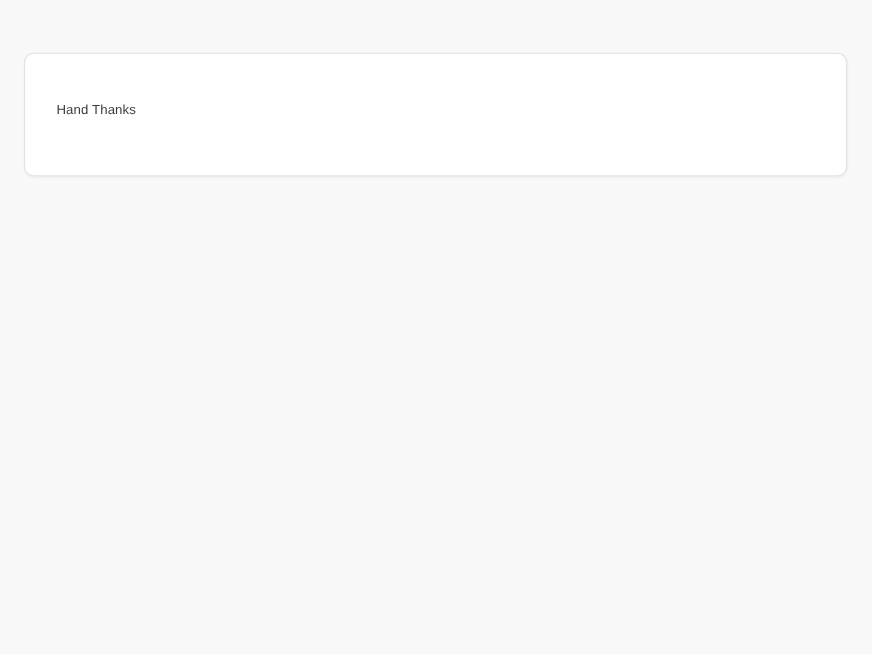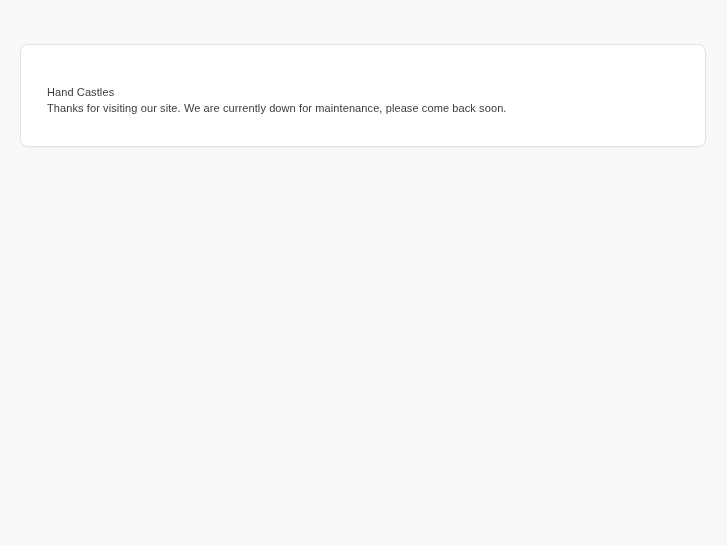--- a/index.html
+++ b/index.html
@@ -40,15 +40,14 @@
     font-size: 11px;
     line-height: 16px;
     color: #3c3c3c;
     letter-spacing: 0.1px;
   }
 </style>
 </head>
 <body>
 
 <div class="maintenance-card">
-  <div class="store-title">Hand Castles</div>
-  <div class="maintenance-message">Thanks for visiting our site. We are currently down for maintenance, please come back soon.</div>
+  <div class="store-title">Hand Thanks</div>
 </div>
 
 </body></html>

